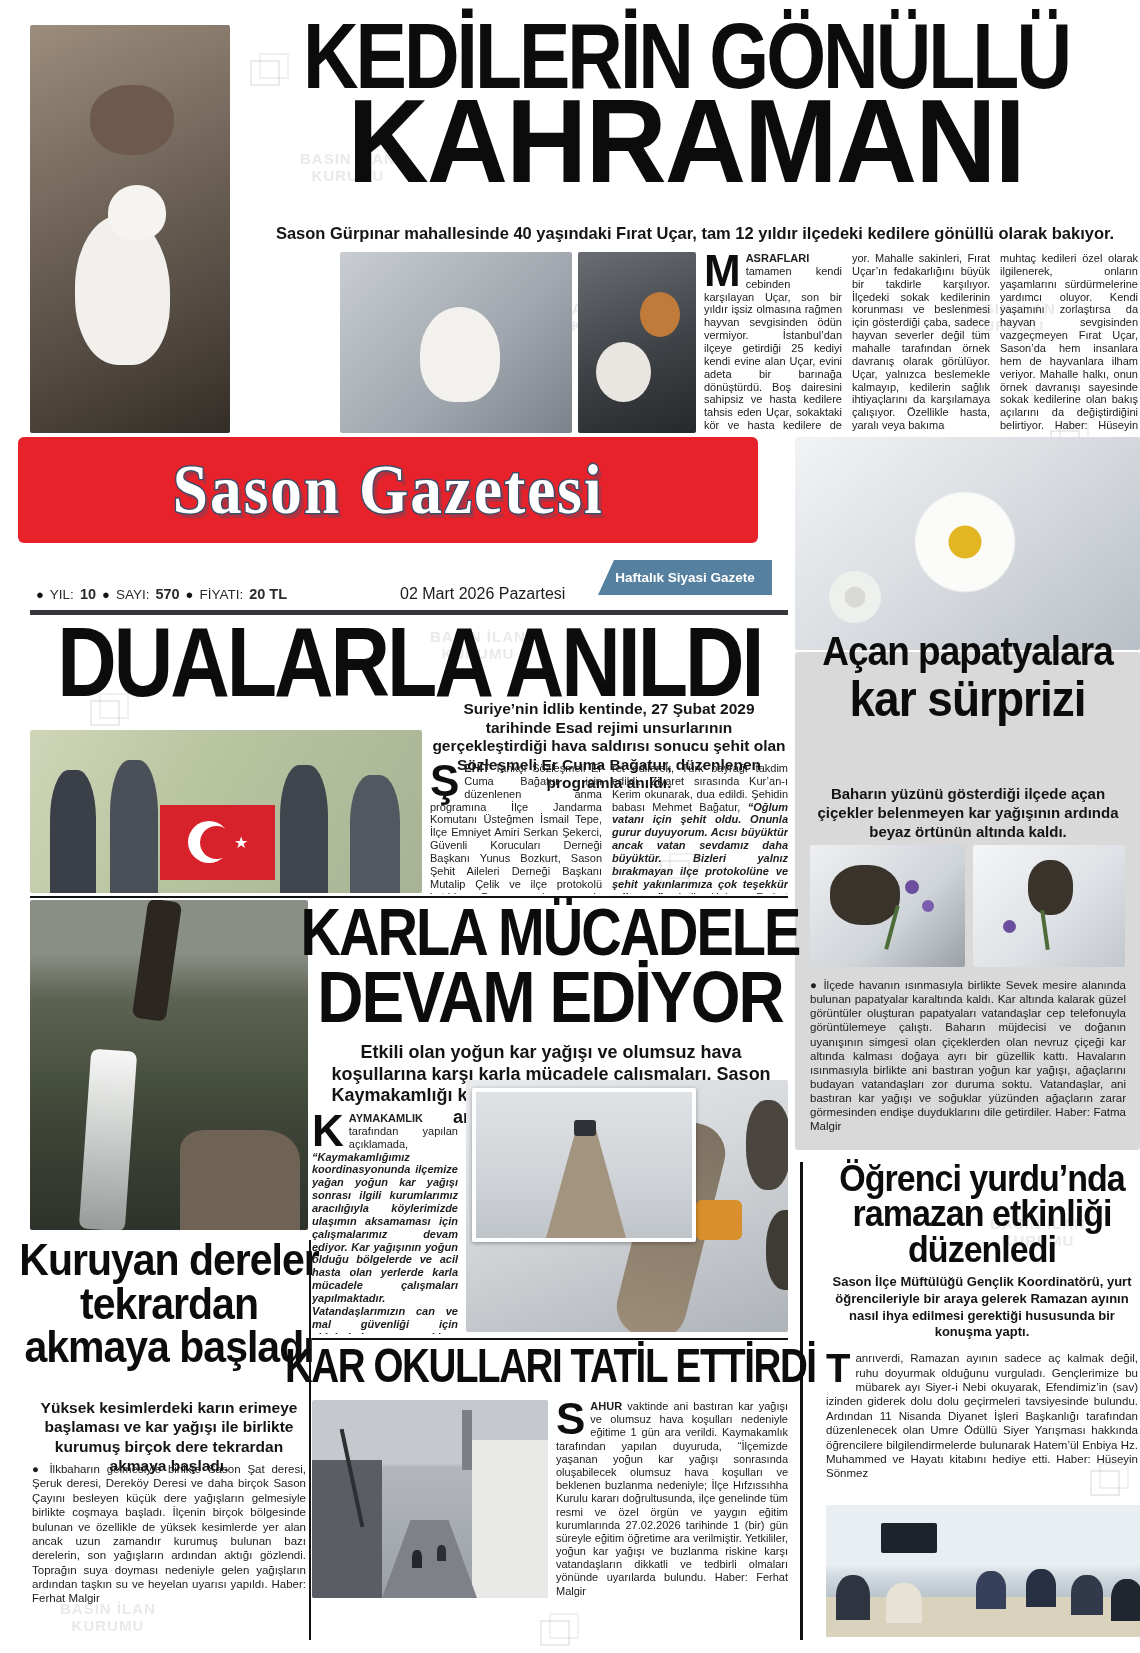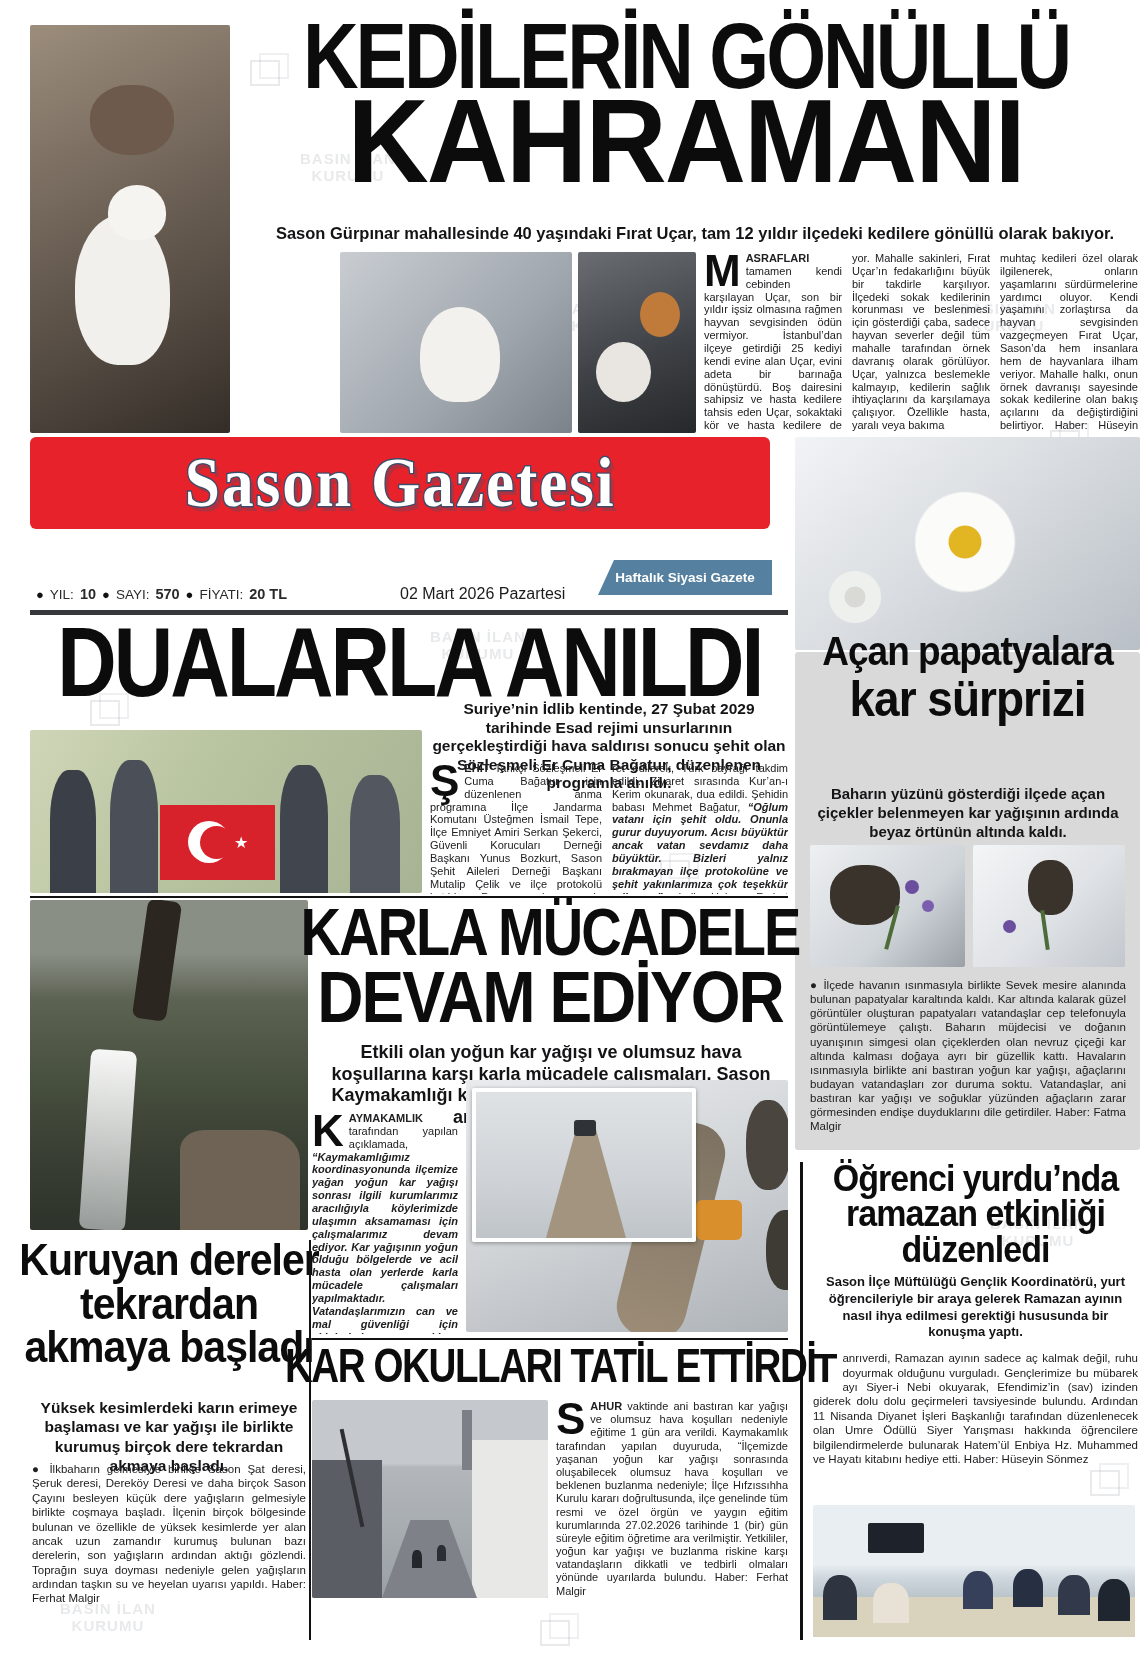--- a/index.html
+++ b/index.html
@@ -81,21 +81,21 @@
     <div class="shape" style="left:18px;top:90px;width:55px;height:60px;background:#e9e6e1;border-radius:50%;"></div>
     <div class="shape" style="left:62px;top:40px;width:40px;height:45px;background:#c07a3a;border-radius:50%;"></div>
   </div>
 
   <div class="abs bodytxt" style="left:704px;top:252px;width:138px;height:182px;">
     <span class="dropcap">M</span><span class="lead">ASRAFLARI</span><span> tamamen kendi cebinden karşılayan Uçar, son bir yıldır işsiz olmasına rağmen hayvan sevgisinden ödün vermiyor. İstanbul’dan ilçeye getirdiği 25 kediyi kendi evine alan Uçar, evini adeta bir barınağa dönüştürdü. Boş dairesini sahipsiz ve hasta kedilere tahsis eden Uçar, sokaktaki kör ve hasta kedilere de bıkmadan bakı-</span>
   </div>
   <div class="abs bodytxt" style="left:852px;top:252px;width:138px;height:182px;">yor. Mahalle sakinleri, Fırat Uçar’ın fedakarlığını büyük bir takdirle karşılıyor. İlçedeki sokak kedilerinin korunması ve beslenmesi için gösterdiği çaba, sadece hayvan severler değil tüm mahalle tarafından örnek davranış olarak görülüyor. Uçar, yalnızca beslemekle kalmayıp, kedilerin sağlık ihtiyaçlarını da karşılamaya çalışıyor. Özellikle hasta, yaralı veya bakıma</div>
   <div class="abs bodytxt" style="left:1000px;top:252px;width:138px;height:182px;">muhtaç kedileri özel olarak ilgilenerek, onların yaşamlarını sürdürmelerine yardımcı oluyor. Kendi yaşamını zorlaştırsa da hayvan sevgisinden vazgeçmeyen Fırat Uçar, Sason’da hem insanlara hem de hayvanlara ilham veriyor. Mahalle halkı, onun örnek davranışı sayesinde sokak kedilerine olan bakış açılarını da değiştirdiğini belirtiyor. Haber: Hüseyin Sönmez</div>
 
-  <div class="mast" style="left:30px;top:437px;width:740px;height:92px;">
+  <div class="mast" style="left:18px;top:437px;width:740px;height:106px;">
     <span class="mast-title">Sason Gazetesi</span>
   </div>
   <div class="ribbon" style="left:598px;top:560px;width:174px;height:35px;">
     <span>Haftalık Siyasi Gazete</span>
   </div>
 
   <div class="infoline" style="left:36px;top:586px;">
     <span class="bullet">●</span>
     <span>YIL:</span>
       <b>10</b>
@@ -155,21 +155,21 @@
     <div class="shape" style="left:80px;top:60px;width:4px;height:45px;background:#4e6b3a;transform:rotate(15deg);"></div>
   </div>
   <div class="photo" style="left:973px;top:845px;width:152px;height:122px;background:linear-gradient(135deg,#f4f5f6,#dfe2e6 55%,#c2c7cd);">
     <div class="shape" style="left:55px;top:15px;width:45px;height:55px;background:#3a332c;border-radius:45%;"></div>
     <div class="shape" style="left:70px;top:65px;width:4px;height:40px;background:#4e6b3a;transform:rotate(-8deg);"></div>
     <div class="shape" style="left:30px;top:75px;width:13px;height:13px;background:#6b4f9e;border-radius:50%;"></div>
   </div>
 
   <div class="abs bodytxt" style="left:810px;top:978px;width:316px;height:162px;font-size:11.5px;line-height:1.23;">● İlçede havanın ısınmasıyla birlikte Sevek mesire alanında bulunan papatyalar karaltında kaldı. Kar altında kalarak güzel görüntüler oluşturan papatyaları vatandaşlar cep telefonuyla görüntülemeye çalıştı. Baharın müjdecisi ve doğanın uyanışının simgesi olan çiçeklerden olan nevruz çiçeği kar altında kalması doğaya ayrı bir güzellik kattı. Havaların ısınmasıyla birlikte ani bastıran yoğun kar yağışı, ağaçlarını budayan vatandaşları zor duruma soktu. Vatandaşlar, ani bastıran kar yağışı ve soğuklar yüzünden ağaçların zarar görmesinden endişe duyduklarını dile getirdiler. Haber: Fatma Malgir</div>
 
-  <div class="abs" style="left:800px;top:1162px;width:338px;height:478px;border-left:3px solid #111;padding-left:10px;box-sizing:border-box;">
+  <div class="abs" style="left:800px;top:1162px;width:338px;height:478px;border-left:3px solid #111;padding-left:23px;box-sizing:border-box;">
     <div class="hlwrap" style="position:relative;left:0;top:0;width:100%;">
       <span class="hl" style="font-size:34px;letter-spacing:-1px;transform:scale(1,1.08);">Öğrenci yurdu’nda</span>
       <span class="hl" style="font-size:34px;letter-spacing:-1px;margin-top:4px;transform:scale(1,1.08);">ramazan etkinliği</span>
       <span class="hl" style="font-size:34px;letter-spacing:-1px;margin-top:4px;transform:scale(1,1.08);">düzenledi</span>
     </div>
     <div class="subhead" style="margin-top:10px;font-size:13px;line-height:1.3;text-align:center;">Sason İlçe Müftülüğü Gençlik Koordinatörü, yurt öğrencileriyle bir araya gelerek Ramazan ayının nasıl ihya edilmesi gerektiği hususunda bir konuşma yaptı.</div>
     <div class="bodytxt" style="margin-top:10px;font-size:11.5px;line-height:1.25;height:148px;">
       <span class="dropcap" style="font-size:40px;">T</span><span>anrıverdi, Ramazan ayının sadece aç kalmak değil, ruhu doyurmak olduğunu vurguladı. Gençlerimize bu mübarek ayı Siyer-i Nebi okuyarak, Efendimiz’in (sav) izinden giderek dolu dolu geçirmeleri tavsiyesinde bulundu. Ardından 11 Nisanda Diyanet İşleri Başkanlığı tarafından düzenlenecek olan Umre Ödüllü Siyer Yarışması hakkında öğrencilere bilgilendirmelerde bulunarak Hatem’ül Enbiya Hz. Muhammed ve Hayatı kitabını hediye etti. Haber: Hüseyin Sönmez</span>
     </div>
     <div class="photo" style="position:relative;left:0;top:6px;width:322px;height:132px;background:linear-gradient(180deg,#e8eef2 0 45%,#cfd8de 55%,#8f9aa3);">

